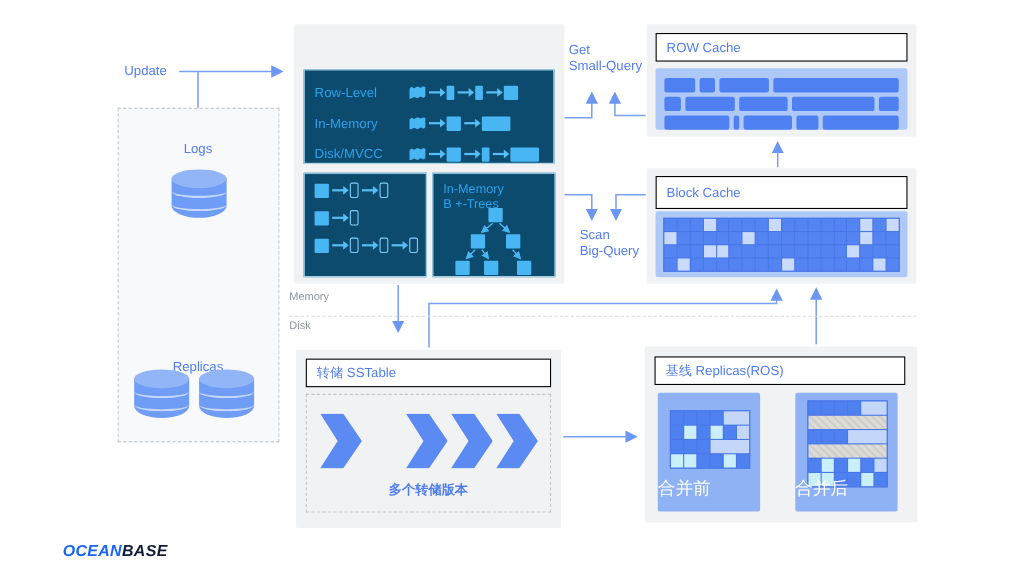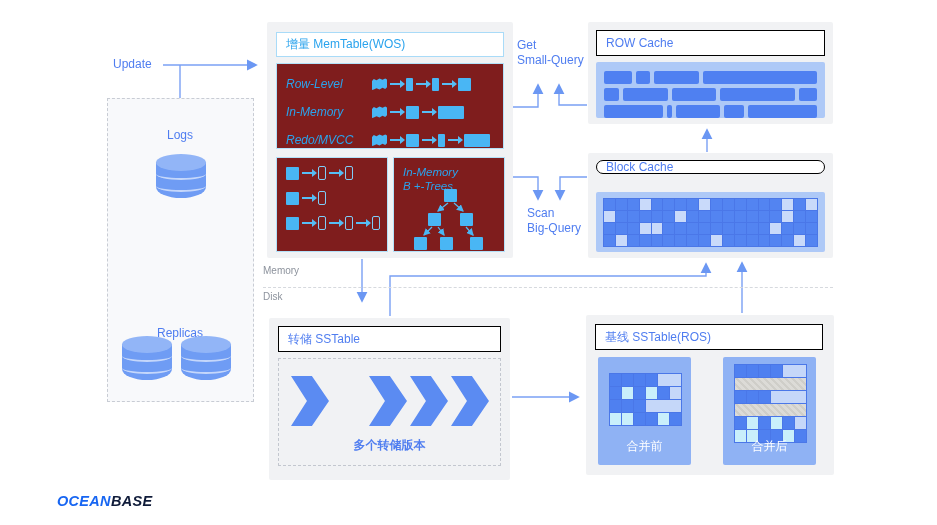--- a/index.html
+++ b/index.html
@@ -5,21 +5,21 @@
   html,body{margin:0;padding:0;background:#fff;}
   .canvas{position:relative;width:937px;height:525px;background:#ffffff;overflow:hidden;
           font-family:"Liberation Sans","DejaVu Sans",sans-serif;}
   .lbl{position:absolute;color:#4f7df0;font-size:12px;line-height:15px;}
   .lbl.center{text-align:center;}
   .gray-box{position:absolute;background:#f1f2f4;border-radius:2px;}
   .dashed-box{position:absolute;background:#f8f9fb;border:1px dashed #c8ccd4;}
   .hdr{position:absolute;background:#ffffff;font-size:12px;display:flex;align-items:center;padding-left:9px;box-sizing:border-box;}
   .hdr.royal{border:1px solid #000000;color:#4f7df0;}
   .hdr.sky{border:1px solid #a9dbf8;color:#2aa3ed;}
-  .sky-panel{position:absolute;background:#7f1d1d;border:1px solid #b3e1f9;box-sizing:border-box;font-style:italic;}
+  .sky-panel{position:absolute;background:#0c4a6e;border:1px solid #b3e1f9;box-sizing:border-box;}
   .sky-title{color:#2aa3ed;font-size:11.5px;line-height:14px;padding:7px 0 0 9px;}
   
   .mt-row{display:flex;align-items:center;height:28px;padding-left:9px;}
   .mt-label{color:#2aa3ed;font-size:12px;width:86px;flex:0 0 86px;}
   .ic{display:inline-block;flex:0 0 auto;}
   .i-flag{width:15px;height:12px;background:#49b6f4;
     clip-path:polygon(0 25%,12% 8%,30% 18%,50% 5%,70% 15%,88% 4%,100% 12%,100% 78%,88% 92%,70% 82%,50% 95%,30% 85%,12% 96%,0 100%);}
   .i-vrect{width:7px;height:13px;background:#49b6f4;border-radius:1px;}
   .i-square{width:13px;height:13px;background:#49b6f4;border-radius:1px;}
   .i-wrect{width:26px;height:13px;background:#49b6f4;border-radius:1px;}
@@ -43,21 +43,21 @@
   .bc-panel{position:absolute;background:#aec9f7;border-radius:2px;padding:6px 7px;box-sizing:border-box;}
   .bc-grid{display:grid;grid-template-columns:repeat(18,1fr);grid-auto-rows:11px;gap:1px;
     background:#4a77e8;border:1px solid #4a77e8;}
   .bc-b{background:#5384f1;} .bc-l{background:#c9dafa;}
   
   .merge-panel{position:absolute;background:#8fb2f4;border-radius:2px;}
   .mg{display:grid;grid-template-columns:repeat(6,1fr);gap:1px;background:#4a77e8;border:1px solid #4a77e8;position:absolute;}
   .mg div{height:12px;}
   .mg-b{background:#4f80f0;} .mg-p{background:#c5d7f9;} .mg-c{background:#c9effb;}
   .mg-g{background:repeating-linear-gradient(45deg,#dcdbd7 0 3px,#cfcec9 3px 5px);}
-  .merge-label{position:absolute;width:100%;text-align:center;color:#ffffff;font-size:12px;bottom:10px;}
+  .merge-label{position:absolute;width:100%;color:#ffffff;font-size:16px;bottom:10px;}
   
   .dump-inner{position:absolute;border:1px dashed #c3c7cf;box-sizing:border-box;}
   .chev-row{display:flex;align-items:center;padding-left:12px;margin-top:17px;}
   .chev{width:38px;height:50px;background:#5b8bf2;flex:0 0 auto;
     clip-path:polygon(0 0,55% 0,100% 50%,55% 100%,0 100%,42% 50%);}
   .chev-group{display:flex;gap:3px;margin-right:40px;}
   .dump-caption{position:absolute;width:100%;text-align:center;color:#4f7df0;font-size:12px;font-weight:bold;bottom:11px;}
   
   .mdlabel{position:absolute;color:#8d939d;font-size:10px;}
   .mddash{position:absolute;border-top:1px dashed #d6d9de;height:0;}
@@ -114,44 +114,41 @@
       <div class="band" style="top:28px;"></div>
   </div>
   <div class="cyl" style="left:181px;top:334px;">
     <div class="body"></div>
       <div class="top"></div>
     <div class="band" style="top:16px;"></div>
       <div class="band" style="top:28px;"></div>
   </div>
 
   <div class="gray-box" style="left:267px;top:22px;width:246px;height:236px;">
-    <div class="hdr sky" style="left:9px;top:10px;width:228px;height:25px;">
-      <span>增量 MemTable(WOS)</span>
-    </div>
     <div class="sky-panel" style="left:9px;top:41px;width:228px;height:86px;padding-top:6px;" id="memtableRows">
         <div class="mt-row">
           <span class="mt-label">Row-Level</span>
           <span class="ic i-flag"></span>
           <span class="marr"></span>
           <span class="ic i-vrect"></span>
           <span class="marr"></span>
           <span class="ic i-vrect"></span>
           <span class="marr"></span>
           <span class="ic i-square"></span>
         </div>
         <div class="mt-row">
           <span class="mt-label">In-Memory</span>
           <span class="ic i-flag"></span>
           <span class="marr"></span>
           <span class="ic i-square"></span>
           <span class="marr"></span>
           <span class="ic i-wrect"></span>
         </div>
         <div class="mt-row">
-          <span class="mt-label">Redo/MVCC</span>
+          <span class="mt-label">Disk/MVCC</span>
           <span class="ic i-flag"></span>
           <span class="marr"></span>
           <span class="ic i-square"></span>
           <span class="marr"></span>
           <span class="ic i-vrect"></span>
           <span class="marr"></span>
           <span class="ic i-wrect"></span>
         </div>
       </div>
     <div class="sky-panel" style="left:9px;top:135px;width:112px;height:95px;">
@@ -240,21 +237,21 @@
           <span class="rc-block" style="flex-grow: 6;"></span>
           <span class="rc-block" style="flex-grow: 0.5;"></span>
           <span class="rc-block" style="flex-grow: 4.5;"></span>
           <span class="rc-block" style="flex-grow: 2;"></span>
           <span class="rc-block" style="flex-grow: 7;"></span>
         </div>
       </div>
   </div>
 
   <div class="gray-box" style="left:588px;top:153px;width:245px;height:105px;">
-    <div class="hdr royal" style="left:8px;top:7px;width:229px;height:14px;border-radius:13px;">
+    <div class="hdr royal" style="left:8px;top:7px;width:229px;height:30px;">
       <span>Block Cache</span>
     </div>
     <div class="bc-panel" style="left:8px;top:39px;width:229px;height:60px;">
       <div class="bc-grid" id="blockGrid">
           <div class="bc-b"></div>
           <div class="bc-b"></div>
           <div class="bc-b"></div>
           <div class="bc-l"></div>
           <div class="bc-b"></div>
           <div class="bc-b"></div>
@@ -346,21 +343,21 @@
             <div class="chev"></div>
             <div class="chev"></div>
           </div>
         </div>
       <div class="dump-caption">多个转储版本</div>
     </div>
   </div>
 
   <div class="gray-box" style="left:586px;top:315px;width:248px;height:160px;">
     <div class="hdr royal" style="left:9px;top:9px;width:228px;height:26px;">
-      <span>基线 SSTable(ROS)</span>
+      <span>基线 Replicas(ROS)</span>
     </div>
     <div class="merge-panel" style="left:12px;top:42px;width:93px;height:108px;">
       <div class="mg" id="mergeBefore" style="left:11px;top:16px;width:71px;">
           <div class="mg-b" style="grid-column: span 1;"></div>
           <div class="mg-b" style="grid-column: span 1;"></div>
           <div class="mg-b" style="grid-column: span 1;"></div>
           <div class="mg-b" style="grid-column: span 1;"></div>
           <div class="mg-p" style="grid-column: span 2;"></div>
           <div class="mg-b" style="grid-column: span 1;"></div>
           <div class="mg-c" style="grid-column: span 1;"></div>

